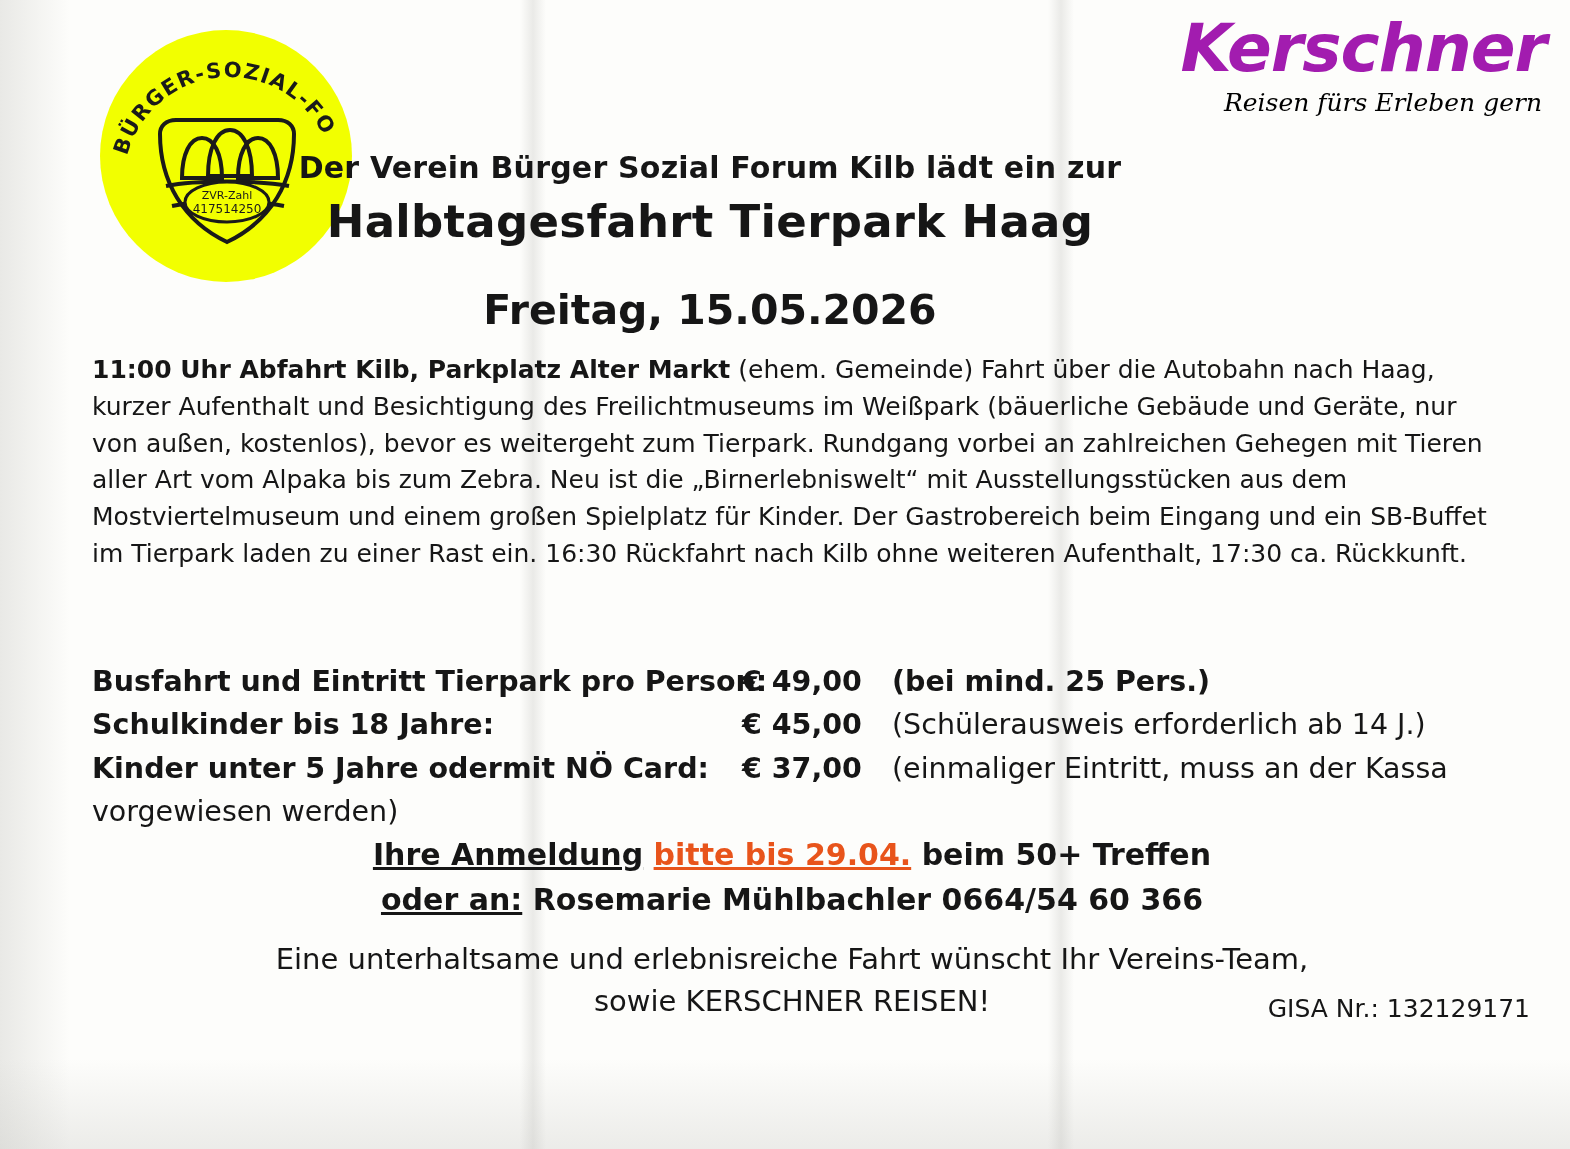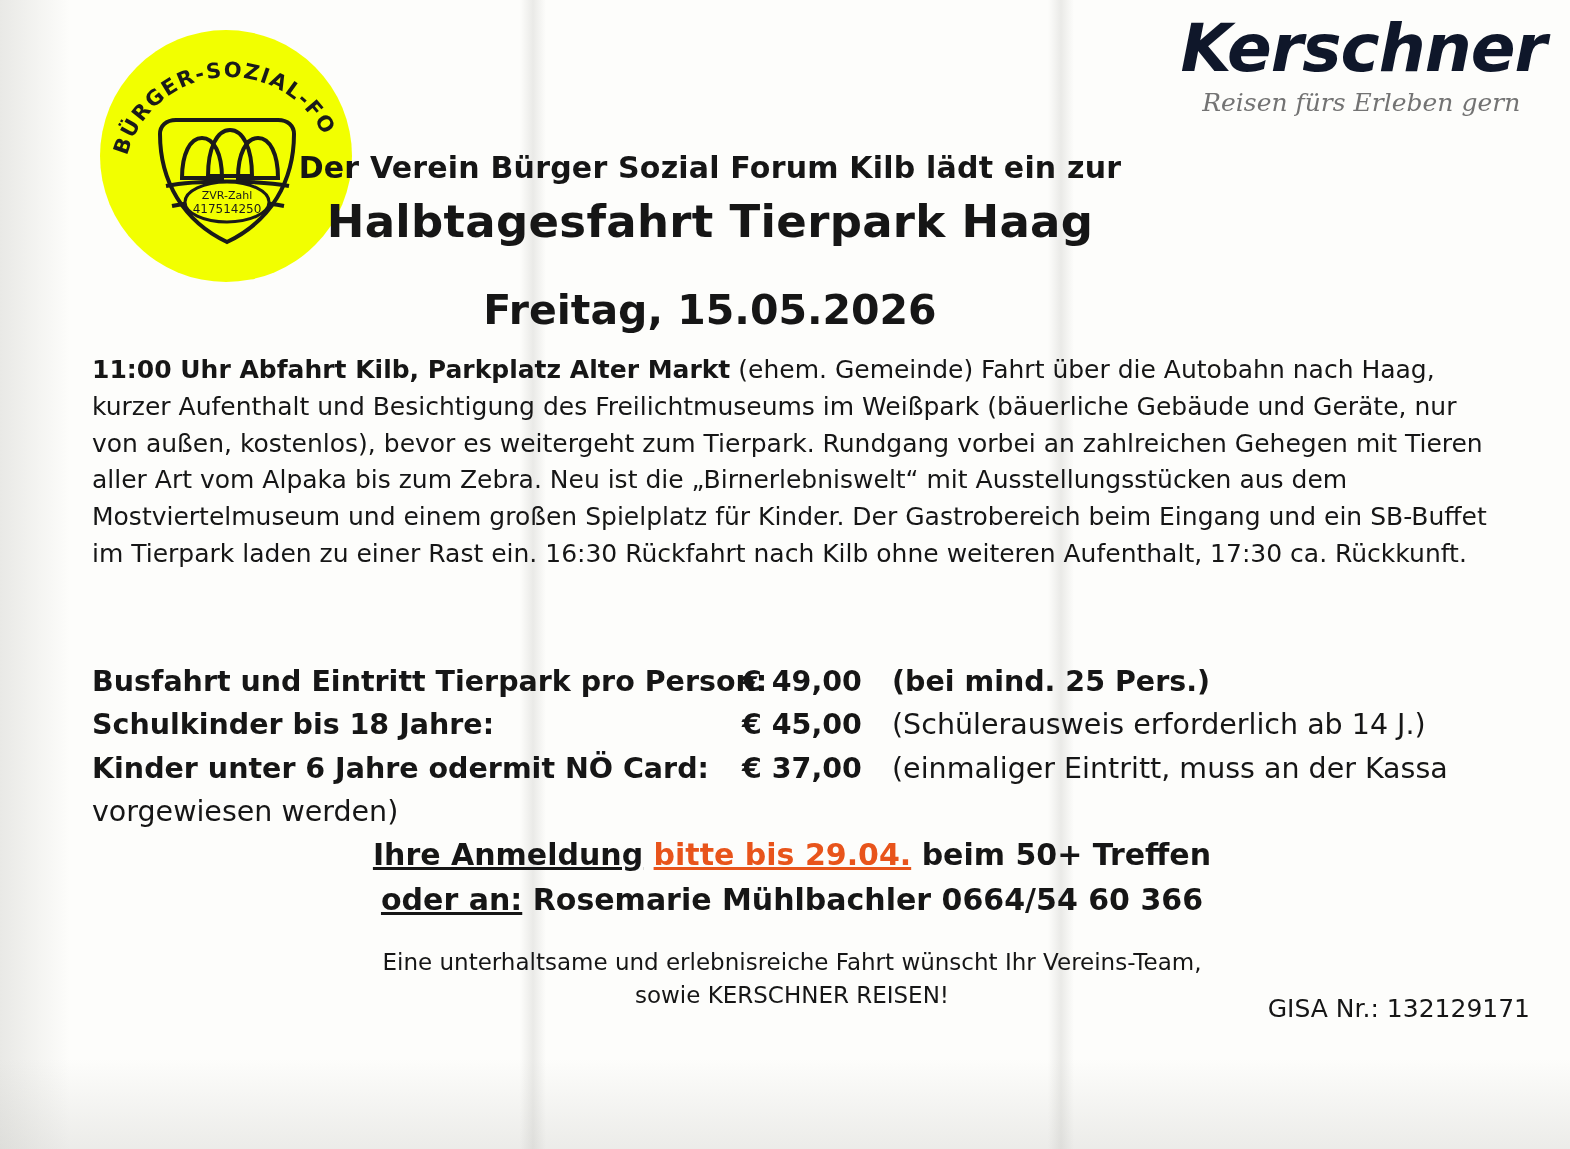--- a/index.html
+++ b/index.html
@@ -57,31 +57,30 @@
     right: 24px;
     top: 16px;
     text-align: right;
   }
   #kerschner .brand {
     font-family: "DejaVu Sans", sans-serif;
     font-weight: bold;
     font-style: italic;
     font-size: 66px;
     letter-spacing: -1px;
-    color: #0f172a;
+    color: #a21caf;
     line-height: 1;
   }
   #kerschner .tagline {
     font-family: "DejaVu Serif", serif;
     font-style: italic;
     font-size: 25px;
-    color: #737373;
+    color: #000000;
     margin-top: 6px;
     margin-right: 4px;
-    text-align: center;
   }
 
   
   #heading {
     position: absolute;
     left: 90px;
     top: 126px;
     width: 1240px;
     text-align: center;
   }
@@ -165,22 +164,22 @@
     font-weight: bold;
   }
   #registration .u { text-decoration: underline; }
   #registration .deadline {
     color: #e8541b;
     text-decoration: underline;
     font-weight: bold;
   }
   #registration .closing {
     font-weight: normal;
-    font-size: 23px;
-    margin-top: 24px;
+    font-size: 29px;
+    margin-top: 16px;
     line-height: 1.45;
   }
 
   
   #gisa {
     position: absolute;
     right: 40px;
     top: 994px;
     font-size: 25px;
   }
@@ -242,21 +241,21 @@
       <span class="label">Busfahrt und Eintritt Tierpark pro Person:</span>
       <span class="price">€ 49,00</span>
       <span class="note bold">(bei mind. 25 Pers.)</span>
     </div>
     <div class="row row-2">
       <span class="label">Schulkinder bis 18 Jahre:</span>
       <span class="price">€ 45,00</span>
       <span class="note">(Schülerausweis erforderlich ab 14 J.)</span>
     </div>
     <div class="row row-3">
-      <span class="label">Kinder unter 6 Jahre  odermit NÖ Card:</span>
+      <span class="label">Kinder unter 5 Jahre  odermit NÖ Card:</span>
       <span class="price">€ 37,00</span>
       <span class="note">(einmaliger Eintritt, muss an der Kassa</span>
     </div>
     <div class="wrap-note">vorgewiesen werden)</div>
   </div>
 
   <div id="registration">
     <div class="reg-line">
       <span class="u">Ihre Anmeldung</span>
       <span class="deadline">bitte bis 29.04.</span>

